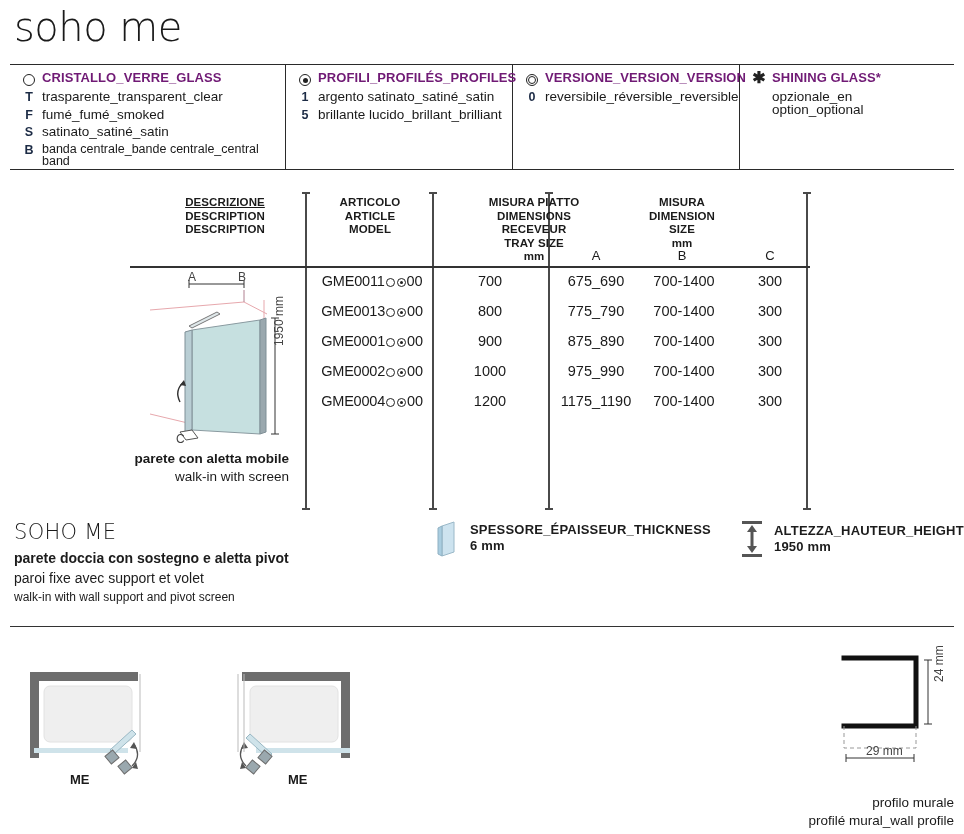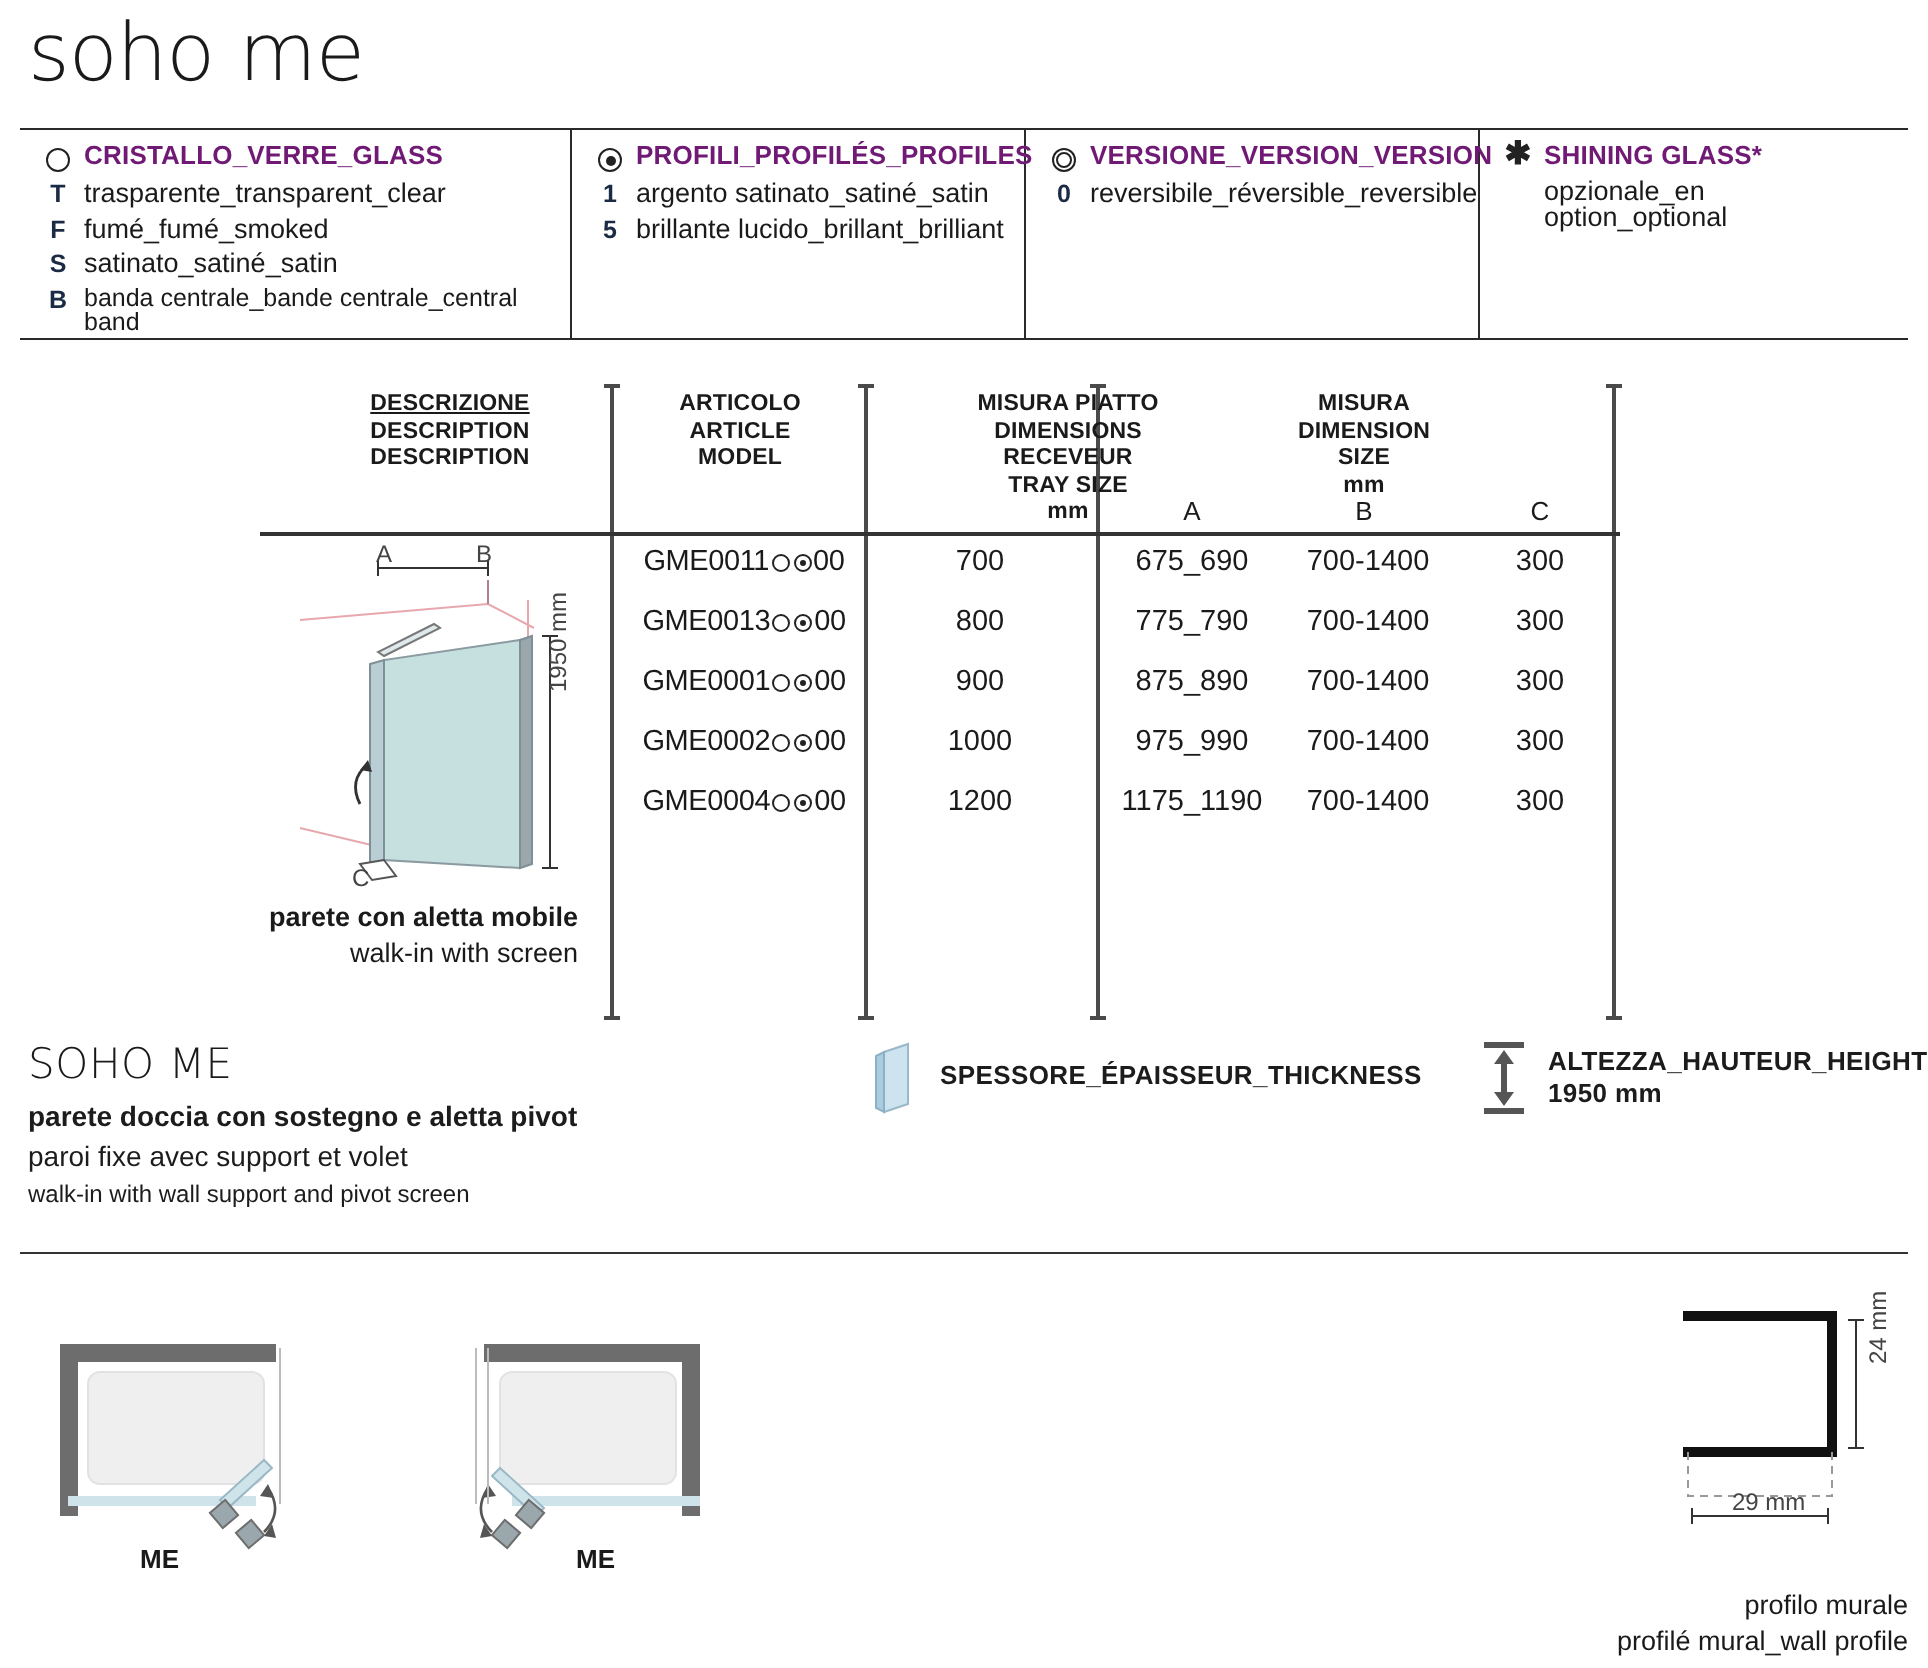--- a/index.html
+++ b/index.html
@@ -319,20 +319,21 @@
   <div style="font-size:12px; line-height:1.45;">walk-in with wall support and pivot screen</div>
 </div>
 
 <div class="note abs" style="left:436px; top:518px;">
   <svg width="26" height="40" viewBox="0 0 26 40">
     <polygon points="6,8 18,4 18,34 6,38" fill="#cde3ef" stroke="#9ab8c8" stroke-width="1"></polygon>
     <polygon points="2,10 6,8 6,38 2,36" fill="#a9cde0" stroke="#8fb0c2" stroke-width="1"></polygon>
   </svg>
   <div class="note-txt" style="margin-left:8px;">
     <div>SPESSORE_ÉPAISSEUR_THICKNESS</div>
+    <div class="ln2">6 mm</div>
   </div>
 </div>
 
 <div class="note abs" style="left:740px; top:518px;">
   <svg width="26" height="42" viewBox="0 0 26 42">
     <rect x="2" y="3" width="20" height="3" fill="#555"></rect>
     <rect x="2" y="36" width="20" height="3" fill="#555"></rect>
     <rect x="10.5" y="12" width="3" height="18" fill="#555"></rect>
     <polygon points="12,7 17,14 7,14" fill="#555"></polygon>
     <polygon points="12,35 17,28 7,28" fill="#555"></polygon>

